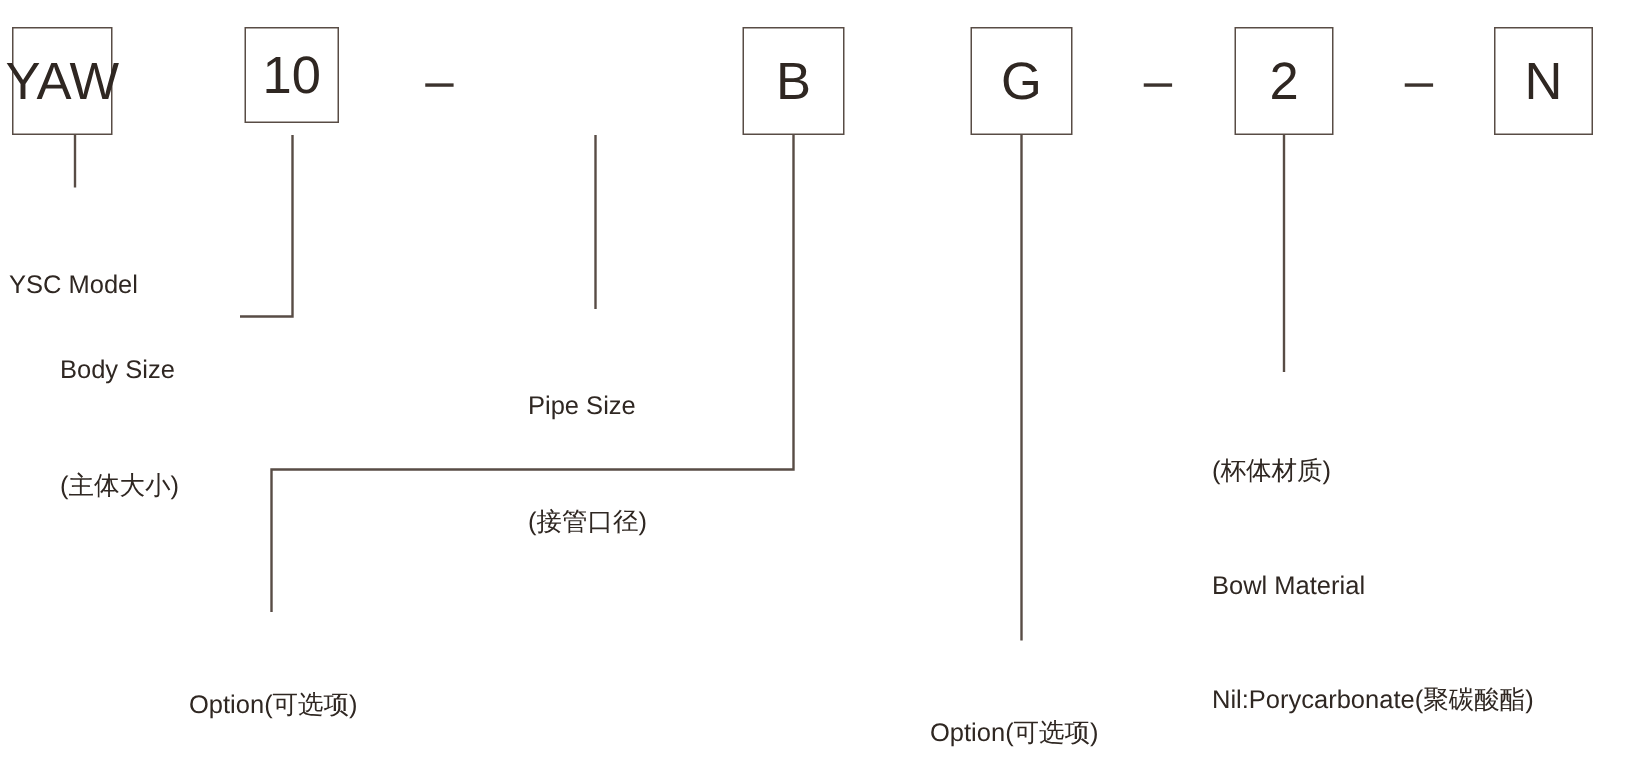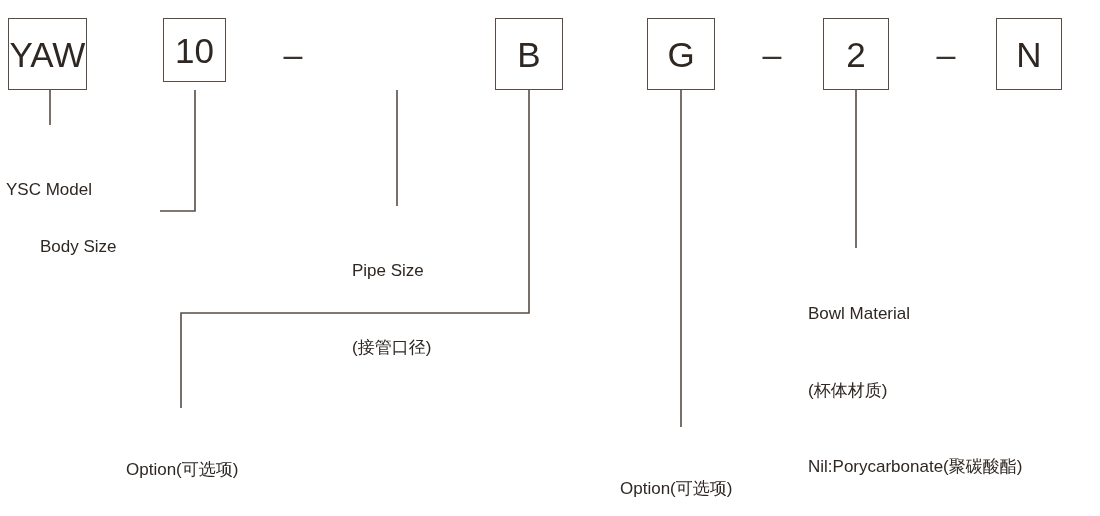--- a/index.html
+++ b/index.html
@@ -73,21 +73,21 @@
       <path d="M 397 90 L 397 206"></path>
 
       <path d="M 529 90 L 529 313 L 181 313 L 181 408"></path>
 
       <path d="M 681 90 L 681 427"></path>
 
       <path d="M 856 90 L 856 248"></path>
     </g>
   </svg>
 
-  <div class="code-box" style="left:8px; top:18px; width:79px; height:72px;">YAW</div>
+  <div class="code-box" style="left:8px; top:18px; width:67px; height:72px;">YAW</div>
 
   <div class="code-box" style="left:163px; top:18px; width:63px; height:64px;">10</div>
 
   <div class="dash" style="left:272px; top:18px; width:42px; height:72px;">–</div>
 
 
   <div class="code-box" style="left:495px; top:18px; width:68px; height:72px;">B</div>
 
   <div class="code-box" style="left:647px; top:18px; width:68px; height:72px;">G</div>
 
@@ -98,30 +98,31 @@
   <div class="dash" style="left:925px; top:18px; width:42px; height:72px;">–</div>
 
   <div class="code-box" style="left:996px; top:18px; width:66px; height:72px;">N</div>
 
   <div class="note" style="left:6px; top:126px;">
     <span class="ln">YSC Model</span>
   </div>
 
   <div class="note" style="left:40px; top:183px;">
     <span class="ln">Body Size</span>
+    <span class="ln">(主体大小)</span>
   </div>
 
   <div class="note" style="left:352px; top:207px;">
     <span class="ln">Pipe Size</span>
     <span class="ln">(接管口径)</span>
   </div>
 
   <div class="note" style="left:808px; top:250px;">
+    <span class="ln">(杯体材质)</span>
     <span class="ln">Bowl Material</span>
-    <span class="ln">(杯体材质)</span>
     <span class="ln">Nil:Porycarbonate(聚碳酸酯)</span>
     
   </div>
 
   <div class="note" style="left:126px; top:406px;">
     <span class="ln">Option(可选项)</span>
     
     
     
   </div>

